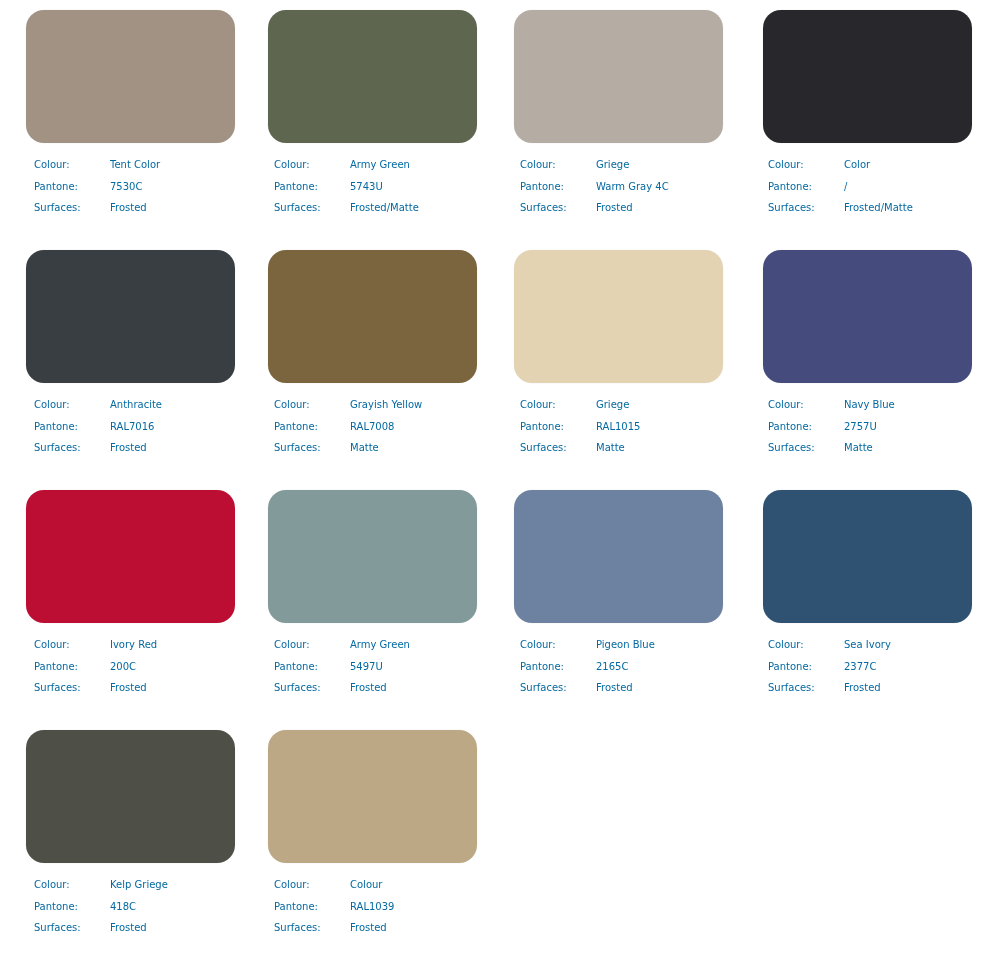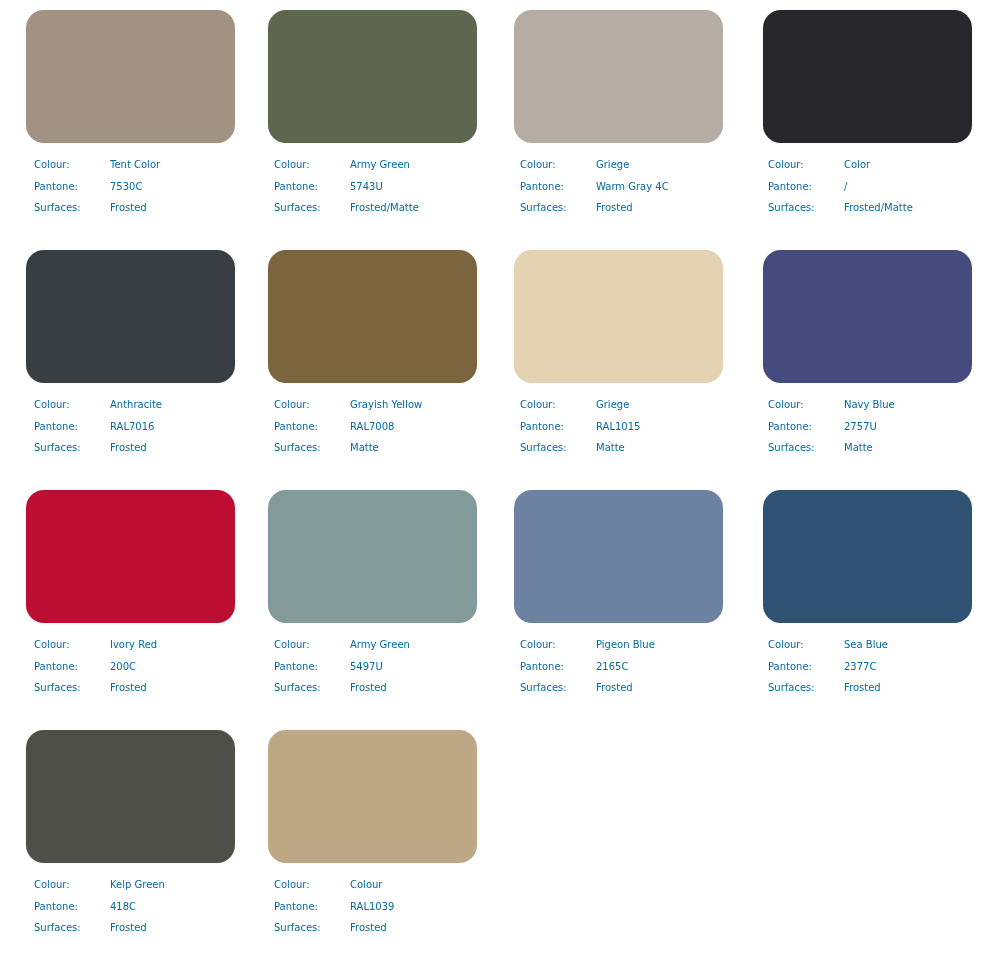--- a/index.html
+++ b/index.html
@@ -264,38 +264,38 @@
           <span class="meta-key">Surfaces:</span>
           <span class="meta-val">Frosted</span>
         </div>
       </div>
     </div>
     <div class="swatch-card card-c4">
       <div class="swatch-chip" style="background: rgb(47, 82, 114);"></div>
       <div class="swatch-meta">
         <div class="meta-row">
           <span class="meta-key">Colour:</span>
-          <span class="meta-val">Sea Blue</span>
+          <span class="meta-val">Sea Ivory</span>
         </div>
         <div class="meta-row">
           <span class="meta-key">Pantone:</span>
           <span class="meta-val">2377C</span>
         </div>
         <div class="meta-row">
           <span class="meta-key">Surfaces:</span>
           <span class="meta-val">Frosted</span>
         </div>
       </div>
     </div>
     <div class="swatch-card card-c1">
       <div class="swatch-chip" style="background: rgb(78, 80, 72);"></div>
       <div class="swatch-meta">
         <div class="meta-row">
           <span class="meta-key">Colour:</span>
-          <span class="meta-val">Kelp Green</span>
+          <span class="meta-val">Kelp Griege</span>
         </div>
         <div class="meta-row">
           <span class="meta-key">Pantone:</span>
           <span class="meta-val">418C</span>
         </div>
         <div class="meta-row">
           <span class="meta-key">Surfaces:</span>
           <span class="meta-val">Frosted</span>
         </div>
       </div>

